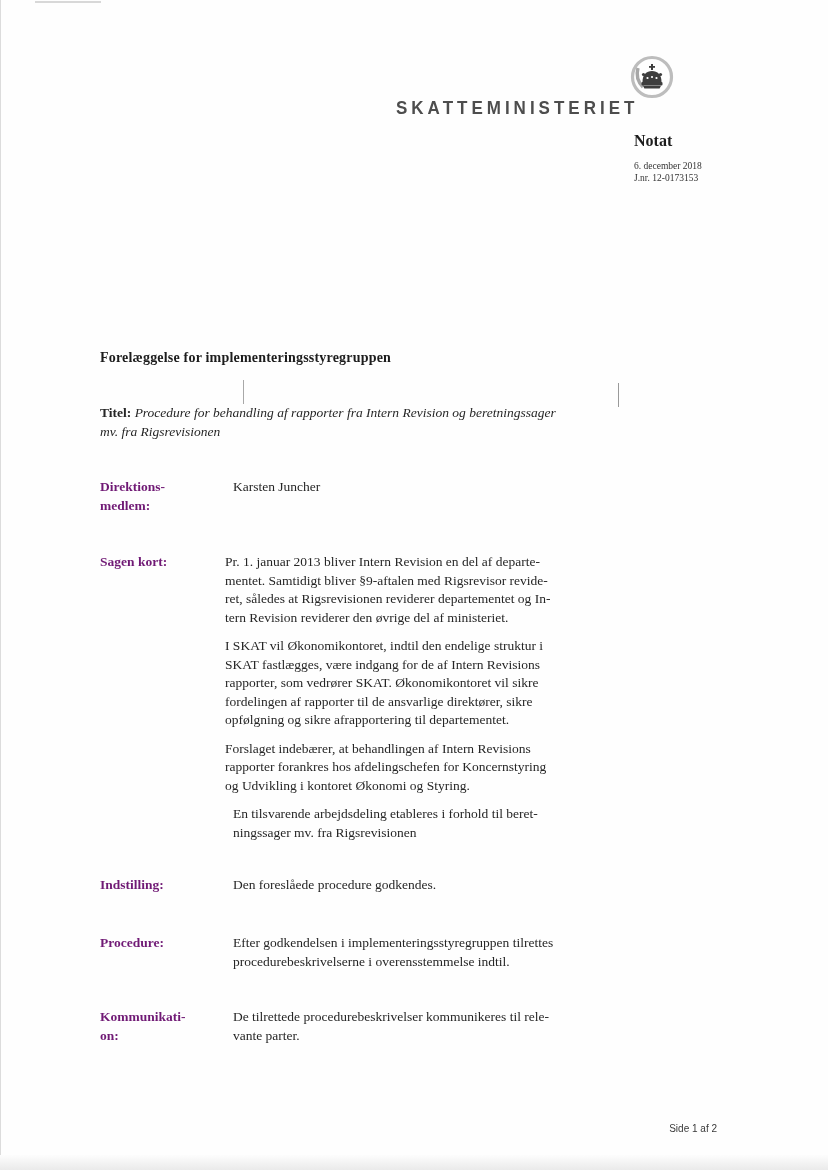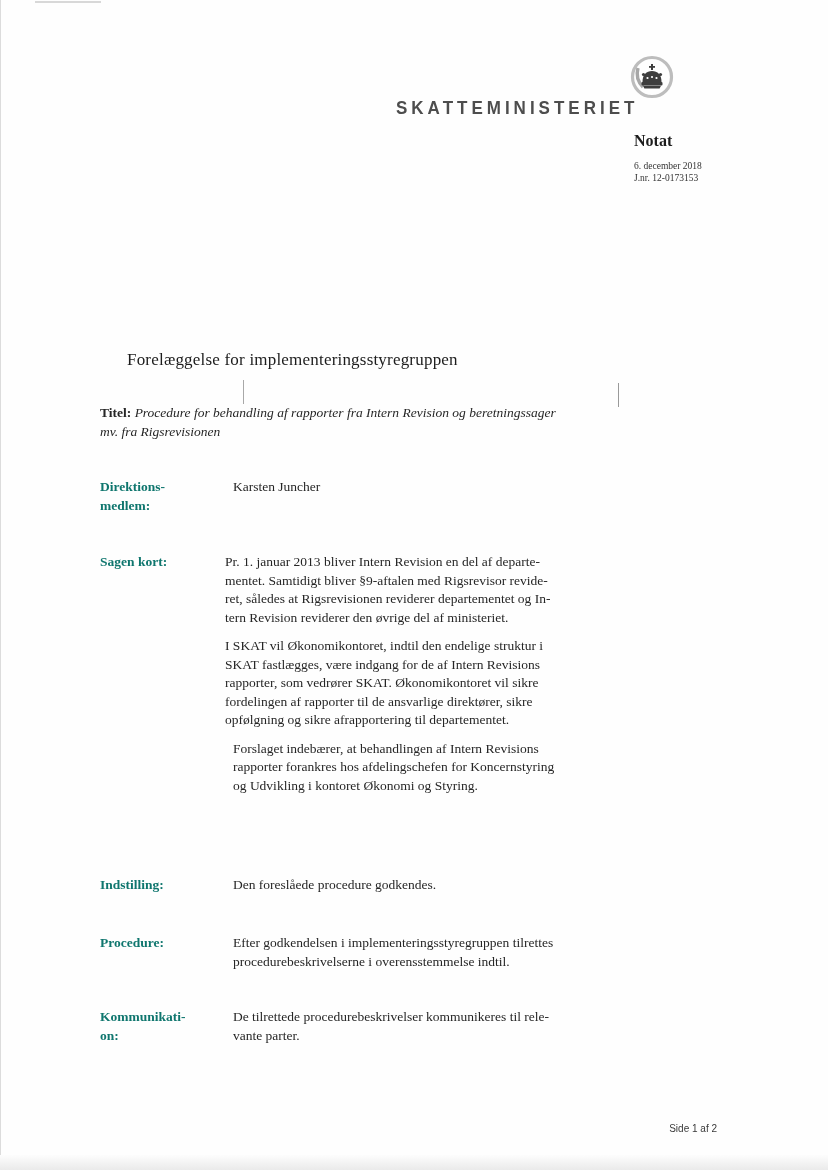--- a/index.html
+++ b/index.html
@@ -54,25 +54,24 @@
     line-height: 11.5px;
     color: #333333;
     white-space: pre-line;
   }
 
   
   .doc-title {
     position: absolute;
     left: 100px;
     top: 350px;
-    font-size: 17px;
-    font-weight: 400;
+    font-size: 14px;
+    font-weight: 700;
     color: #1c1c1c;
     letter-spacing: 0.2px;
-    margin-left: 27px;
   }
   .subject {
     position: absolute;
     left: 100px;
     top: 404px;
     width: 560px;
     font-size: 13.5px;
     line-height: 18.5px;
   }
   .subject .lbl { font-weight: 700; }
@@ -83,21 +82,21 @@
     left: 100px;
     width: 600px;
     display: flex;
     font-size: 13.5px;
     line-height: 18.5px;
   }
   .row .label {
     width: 125px;
     flex: 0 0 125px;
     font-weight: 700;
-    color: #0f766e;
+    color: #701a75;
     white-space: pre-line;
   }
   .row .value { width: 475px; }
   .row .value p {
     margin: 0 0 10px 0;
     white-space: pre-line;
   }
   .row .value p:last-child { margin-bottom: 0; margin-left: 8px; }
 
   
@@ -205,20 +204,22 @@
 ret, således at Rigsrevisionen reviderer departementet og In-
 tern Revision reviderer den øvrige del af ministeriet.</p>
       <p>I SKAT vil Økonomikontoret, indtil den endelige struktur i
 SKAT fastlægges, være indgang for de af Intern Revisions
 rapporter, som vedrører SKAT. Økonomikontoret vil sikre
 fordelingen af rapporter til de ansvarlige direktører, sikre
 opfølgning og sikre afrapportering til departementet.</p>
       <p>Forslaget indebærer, at behandlingen af Intern Revisions
 rapporter forankres hos afdelingschefen for Koncernstyring
 og Udvikling i kontoret Økonomi og Styring.</p>
+      <p>En tilsvarende arbejdsdeling etableres i forhold til beret-
+ningssager mv. fra Rigsrevisionen</p>
     </div>
   </div>
 
   <div class="row" style="top:876px">
     <div class="label">Indstilling:</div>
     <div class="value">
       <p>Den foreslåede procedure godkendes.</p>
     </div>
   </div>
 

